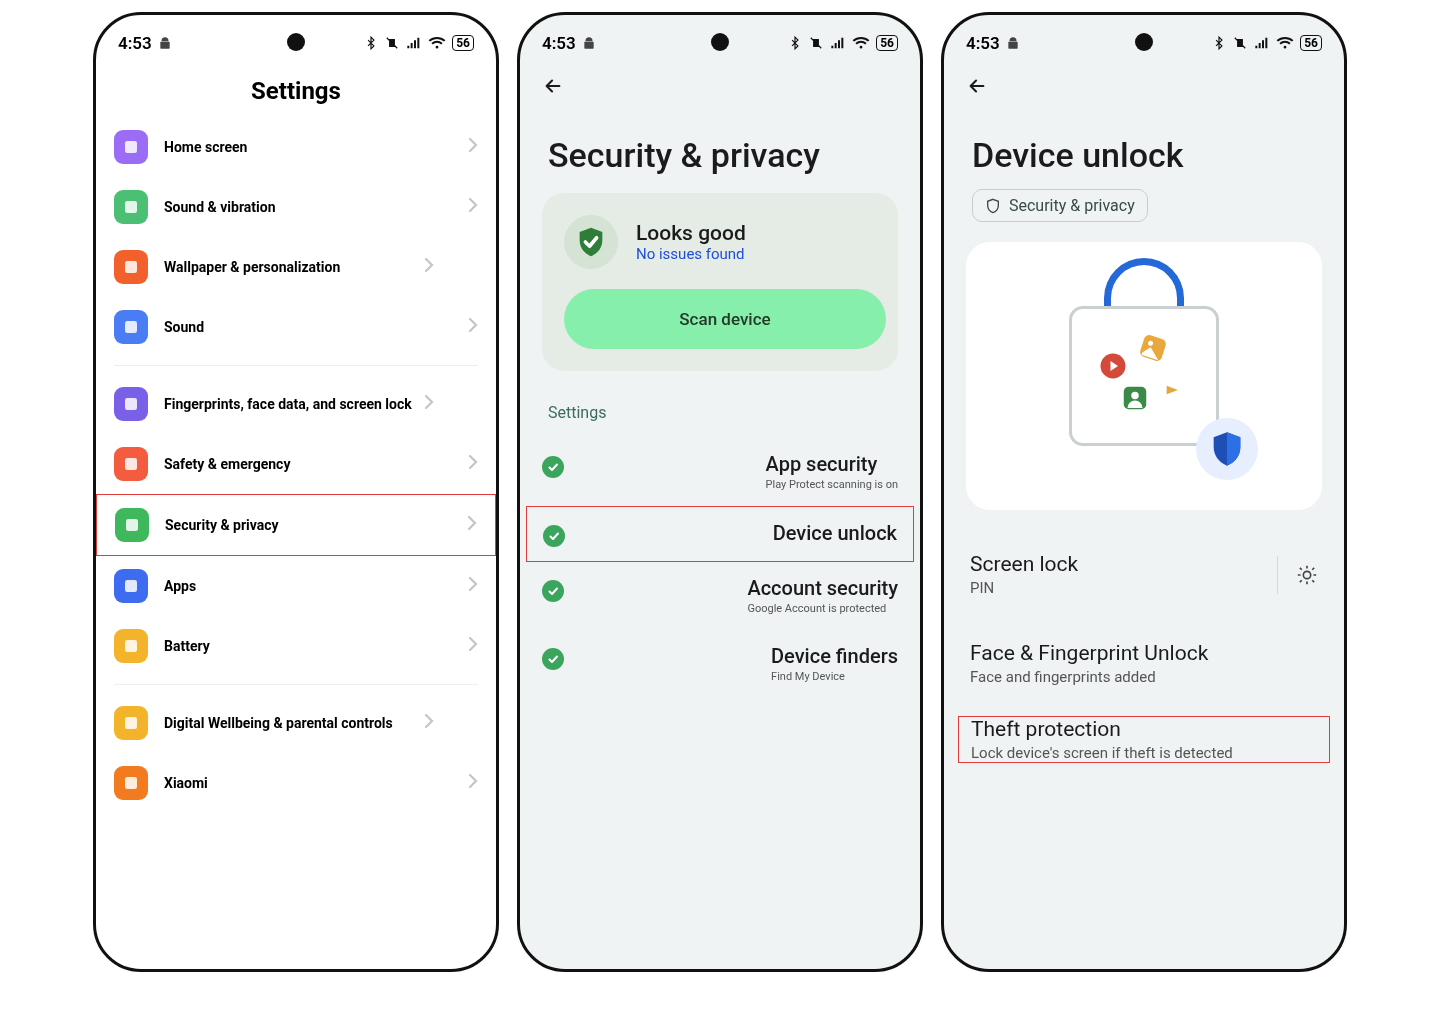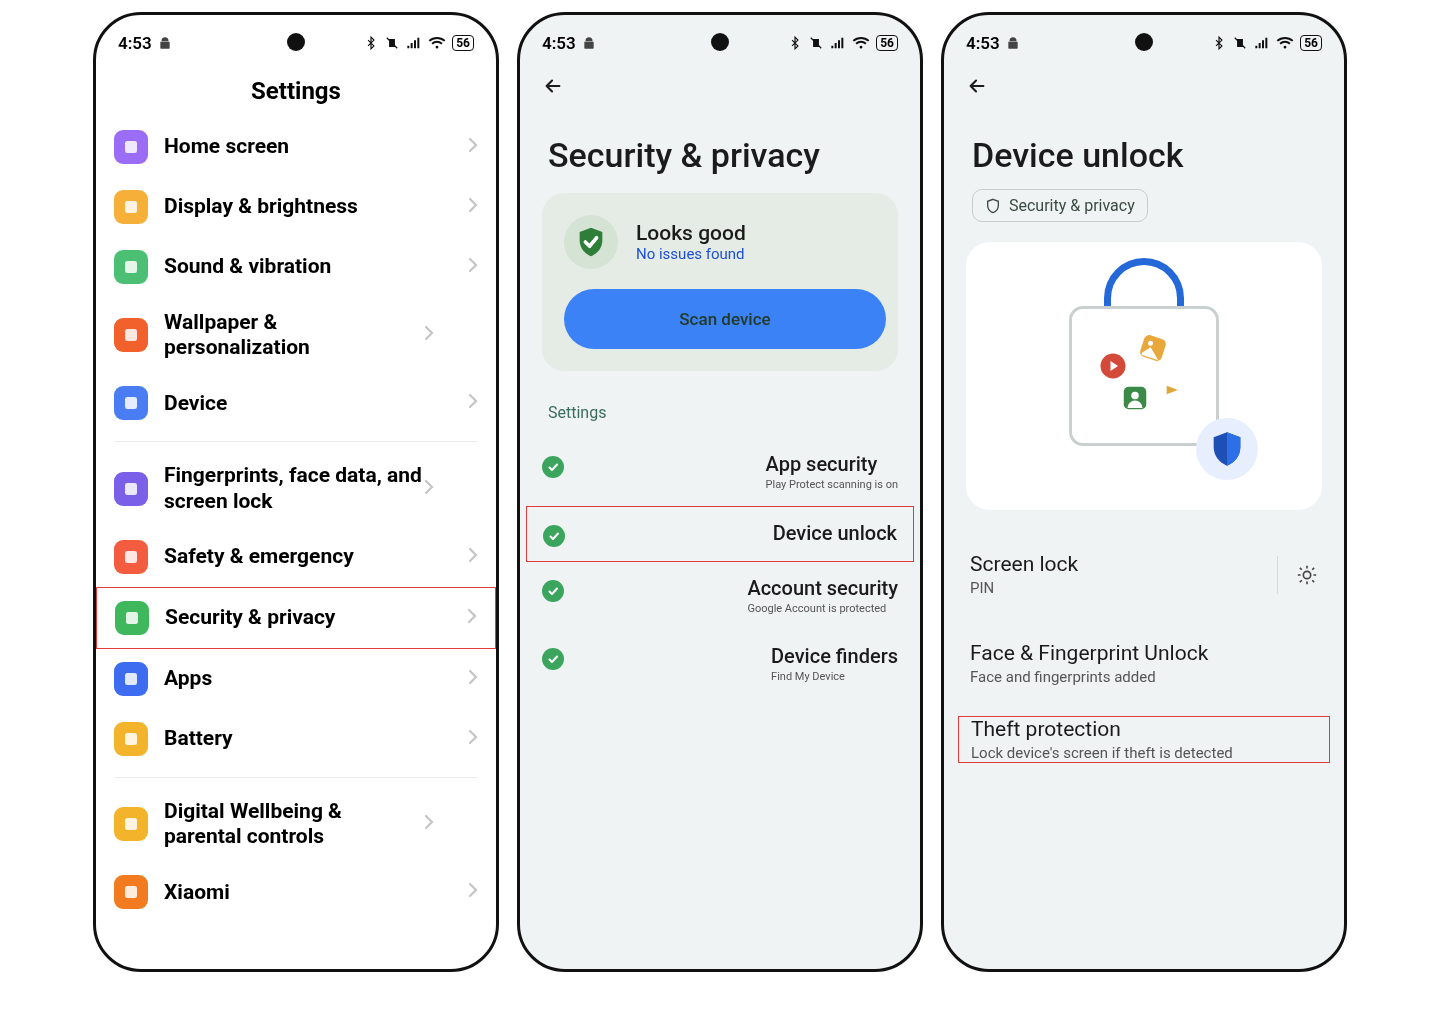--- a/index.html
+++ b/index.html
@@ -13,34 +13,34 @@
   .status-bar { display:flex; justify-content:space-between; align-items:center; padding:18px 22px 8px 22px; font-size:17px; font-weight:600; }
   .status-left { display:flex; align-items:center; gap:6px; }
   .status-right { display:flex; align-items:center; gap:6px; }
   .status-right svg, .status-right .batt { display:inline-block; }
   .batt { border:1.5px solid #111; border-radius:4px; padding:0 3px; font-size:12px; font-weight:700; }
 
   
   .p1-title { text-align:center; font-size:24px; font-weight:700; margin:16px 0 12px; }
   .p1-row { display:flex; align-items:center; padding:13px 18px 13px 18px; cursor:pointer; }
   .p1-icon { width:34px; height:34px; border-radius:9px; margin-right:16px; flex:0 0 34px; display:flex; align-items:center; justify-content:center; }
-  .p1-label { font-size:21px; font-weight:700; flex:1 1 auto; line-height:1.2; }
+  .p1-label { font-size:14px; font-weight:700; flex:1 1 auto; line-height:1.2; }
   .p1-chevron { color:#c5c5c5; }
   .p1-sep { border-top:1px solid #eee; margin:8px 18px; }
   .p1-highlight { border:1.5px solid #e23b3b; }
 
   
   .p2-back { padding:14px 22px 0; }
   .p2-title { font-size:34px; font-weight:500; padding:34px 28px 18px; color:#1b1b1b; }
   .p2-card { background:#e5ece5; border-radius:22px; margin:0 22px; padding:22px 12px 22px 22px; }
   .p2-card-top { display:flex; align-items:center; gap:18px; }
   .p2-shield { width:54px; height:54px; border-radius:50%; background:#d4e3d4; display:flex; align-items:center; justify-content:center; }
   .p2-good { font-size:21px; font-weight:500; color:#1b1b1b; }
   .p2-noissue { font-size:15px; color:#1d4ed8; }
-  .p2-scanbtn { margin-top:20px; height:60px; border-radius:30px; background:#3b82f6; display:flex; align-items:center; justify-content:center; font-size:17px; color:#233a27; cursor:pointer; font-weight:500; }
+  .p2-scanbtn { margin-top:20px; height:60px; border-radius:30px; background:#86efac; display:flex; align-items:center; justify-content:center; font-size:17px; color:#233a27; cursor:pointer; font-weight:500; }
   .p2-section-label { padding:32px 28px 16px; color:#3b6c5d; font-size:16px; }
   .p2-item { display:flex; align-items:flex-start; padding:14px 22px; cursor:pointer;justify-content:space-between; }
   .p2-item.hl { border:1.5px solid #e23b3b; margin:0 6px; padding-left:16px; padding-right:16px; }
   .p2-check { width:22px; height:22px; border-radius:50%; background:#3ba55d; flex:0 0 22px; margin-top:4px; display:flex; align-items:center; justify-content:center; }
   .p2-item-title { font-size:20px; color:#1b1b1b; font-weight:500; }
   .p2-item-sub { font-size:11px; color:#555; margin-top:2px; line-height:1.25; }
 
   
   .p3-title { font-size:34px; font-weight:500; padding:34px 28px 14px; color:#1b1b1b; }
   .p3-crumb { margin:0 28px; border:1px solid #c7cdc9; border-radius:10px; padding:6px 12px; display:inline-flex; align-items:center; gap:8px; font-size:16px; color:#3a4b42; cursor:pointer; }
@@ -96,31 +96,20 @@
           <svg width="18" height="18" viewBox="0 0 24 24">
             <rect x="4" y="4" width="16" height="16" rx="3" fill="rgba(255,255,255,0.85)"></rect>
           </svg>
         </div>
         <div class="p1-label">Home screen</div>
         <div class="p1-chevron"><svg width="10" height="16" viewBox="0 0 10 16">
             <path fill="none" stroke="#c5c5c5" stroke-width="2.2" stroke-linecap="round" d="M2 2l6 6-6 6"></path>
           </svg></div>
       </div>
       <div class="p1-row">
-        <div class="p1-icon" style="background: rgb(246, 176, 58);">
-          <svg width="18" height="18" viewBox="0 0 24 24">
-            <rect x="4" y="4" width="16" height="16" rx="3" fill="rgba(255,255,255,0.85)"></rect>
-          </svg>
-        </div>
-        <div class="p1-label">Display &amp; brightness</div>
-        <div class="p1-chevron"><svg width="10" height="16" viewBox="0 0 10 16">
-            <path fill="none" stroke="#c5c5c5" stroke-width="2.2" stroke-linecap="round" d="M2 2l6 6-6 6"></path>
-          </svg></div>
-      </div>
-      <div class="p1-row">
         <div class="p1-icon" style="background: rgb(75, 192, 116);">
           <svg width="18" height="18" viewBox="0 0 24 24">
             <rect x="4" y="4" width="16" height="16" rx="3" fill="rgba(255,255,255,0.85)"></rect>
           </svg>
         </div>
         <div class="p1-label">Sound &amp; vibration</div>
         <div class="p1-chevron"><svg width="10" height="16" viewBox="0 0 10 16">
             <path fill="none" stroke="#c5c5c5" stroke-width="2.2" stroke-linecap="round" d="M2 2l6 6-6 6"></path>
           </svg></div>
       </div>
@@ -134,21 +123,21 @@
         <div class="p1-chevron"><svg width="10" height="16" viewBox="0 0 10 16">
             <path fill="none" stroke="#c5c5c5" stroke-width="2.2" stroke-linecap="round" d="M2 2l6 6-6 6"></path>
           </svg></div>
       </div>
       <div class="p1-row">
         <div class="p1-icon" style="background: rgb(74, 125, 244);">
           <svg width="18" height="18" viewBox="0 0 24 24">
             <rect x="4" y="4" width="16" height="16" rx="3" fill="rgba(255,255,255,0.85)"></rect>
           </svg>
         </div>
-        <div class="p1-label">Device</div>
+        <div class="p1-label">Sound</div>
         <div class="p1-chevron"><svg width="10" height="16" viewBox="0 0 10 16">
             <path fill="none" stroke="#c5c5c5" stroke-width="2.2" stroke-linecap="round" d="M2 2l6 6-6 6"></path>
           </svg></div>
       </div>
       <div class="p1-sep"></div>
       <div class="p1-row">
         <div class="p1-icon" style="background: rgb(122, 96, 232);">
           <svg width="18" height="18" viewBox="0 0 24 24">
             <rect x="4" y="4" width="16" height="16" rx="3" fill="rgba(255,255,255,0.85)"></rect>
           </svg>

